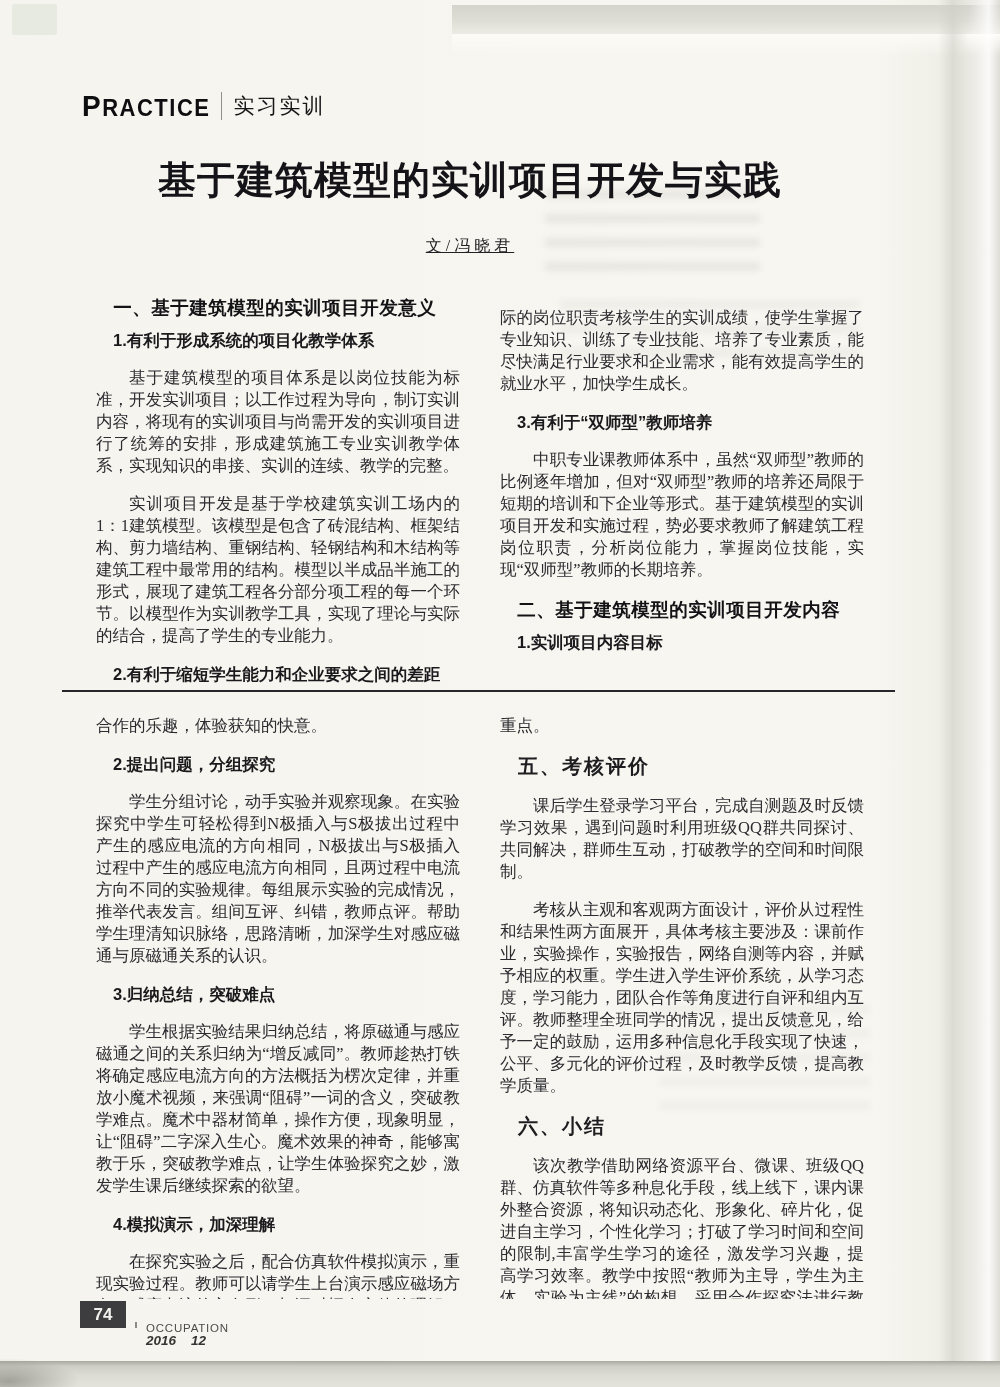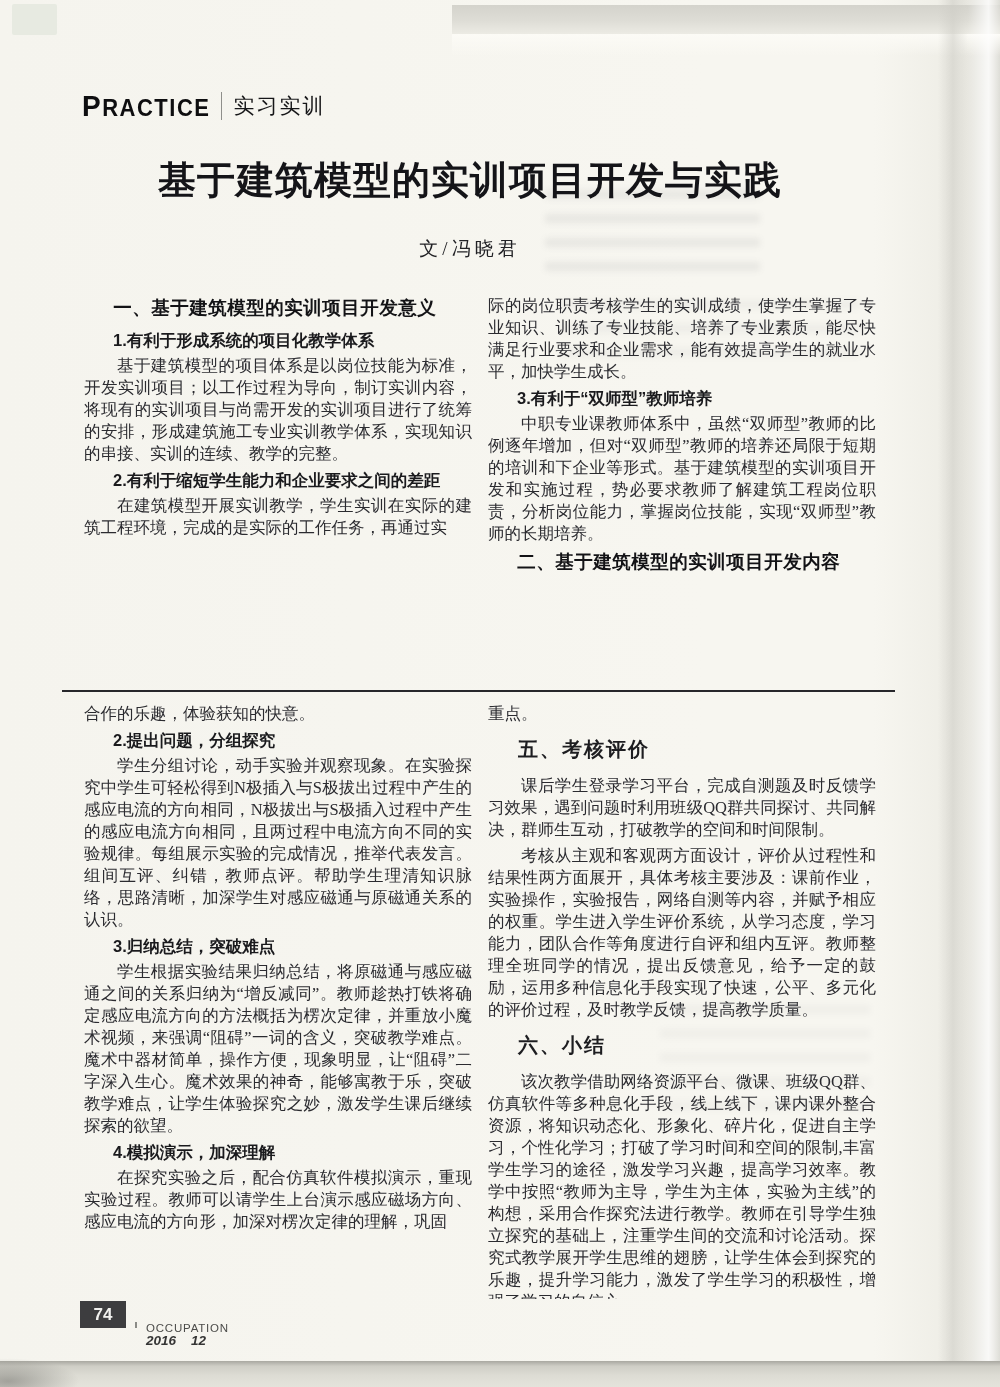--- a/index.html
+++ b/index.html
@@ -24,27 +24,27 @@
   .ghost3{left:660px;top:1005px;width:210px;height:120px;opacity:.05;}
   
   .masthead{position:absolute;left:82px;top:90px;display:flex;align-items:center;gap:11px;}
   .masthead-en{font-family:"Liberation Sans",sans-serif;font-weight:900;font-size:22px;letter-spacing:1.5px;color:#0e0e10;transform:scaleY(1.08);display:inline-block;}
   .masthead-en::first-letter{font-size:28px;}
   .masthead-bar{width:1px;height:28px;background:#8f8f8b;}
   .masthead-cn{font-family:"Liberation Sans",sans-serif;font-weight:400;font-size:21px;color:#161618;letter-spacing:2px;}
   
   .article-title{position:absolute;left:0;top:155px;width:940px;text-align:center;
     font-family:"Liberation Sans",sans-serif;font-weight:700;font-size:38px;letter-spacing:1px;color:#141418;margin:0;}
-  .byline{position:absolute;left:0;top:236px;width:940px;text-align:center;font-size:19px;letter-spacing:4px;color:#222226;}
+  .byline{position:absolute;left:0;top:236px;width:940px;text-align:center;font-size:16px;letter-spacing:4px;color:#222226;text-decoration:underline;}
   
   .band{position:absolute;left:80px;width:800px;display:grid;grid-template-columns:1fr 1fr;column-gap:8px;overflow:hidden;}
   .band-top{top:291px;height:399px;}
   .band-bottom{top:699px;height:600px;}
   .col{font-size:16.5px;line-height:22px;text-align:justify;text-justify:inter-character;word-break:break-all;}
-  .col p{margin:4px;text-indent:2em;position:relative;}
+  .col p{margin:16px;text-indent:2em;position:relative;}
   .col p.cont{text-indent:0;}
   .col h2.section{font-family:"Liberation Sans",sans-serif;font-weight:700;font-size:18.5px;line-height:26px;color:#131316;margin:4px 0 8px;text-indent:1.8em;letter-spacing:.5px;}
   .col h3.sub{font-family:"Liberation Sans",sans-serif;font-weight:700;font-size:16.5px;line-height:22px;color:#1a1a1d;margin:2px 0 1px;text-indent:2em;}
   .col h2.kai{font-family:"Liberation Serif",serif;font-weight:600;font-size:20px;line-height:26px;color:#1d1d20;margin:11px 0 13px;text-indent:1.7em;letter-spacing:2px;}
   .article-rule{position:absolute;left:62px;top:690px;width:833px;height:2px;background:#27272b;}
   
   .footer{position:absolute;left:80px;top:1301px;display:flex;align-items:stretch;height:27px;}
   .page-num-box{width:46px;background:#3d3d3f;color:#f1f1ee;display:flex;align-items:center;justify-content:center;
     font-family:"Liberation Sans",sans-serif;font-weight:700;font-size:17px;}
   .footer-meta{display:flex;flex-direction:column;justify-content:space-between;margin-left:9px;padding:1px 0 1px 9px;border-left:2px solid #8b8b87;margin-top:21px;}
@@ -73,28 +73,30 @@
   </div>
 
   <h1 class="article-title">基于建筑模型的实训项目开发与实践</h1>
   <div class="byline">文/冯晓君</div>
 
   <div class="band band-top">
     <div class="col">
         <h2 class="section">一、基于建筑模型的实训项目开发意义</h2>
         <h3 class="sub">1.有利于形成系统的项目化教学体系</h3>
         <p>基于建筑模型的项目体系是以岗位技能为标准，开发实训项目；以工作过程为导向，制订实训内容，将现有的实训项目与尚需开发的实训项目进行了统筹的安排，形成建筑施工专业实训教学体系，实现知识的串接、实训的连续、教学的完整。</p>
+        <p>实训项目开发是基于学校建筑实训工场内的1：1建筑模型。该模型是包含了砖混结构、框架结构、剪力墙结构、重钢结构、轻钢结构和木结构等建筑工程中最常用的结构。模型以半成品半施工的形式，展现了建筑工程各分部分项工程的每一个环节。以模型作为实训教学工具，实现了理论与实际的结合，提高了学生的专业能力。</p>
         <h3 class="sub">2.有利于缩短学生能力和企业要求之间的差距</h3>
         <p>在建筑模型开展实训教学，学生实训在实际的建筑工程环境，完成的是实际的工作任务，再通过实</p>
       </div>
     <div class="col">
         <p class="cont">际的岗位职责考核学生的实训成绩，使学生掌握了专业知识、训练了专业技能、培养了专业素质，能尽快满足行业要求和企业需求，能有效提高学生的就业水平，加快学生成长。</p>
         <h3 class="sub">3.有利于“双师型”教师培养</h3>
         <p>中职专业课教师体系中，虽然“双师型”教师的比例逐年增加，但对“双师型”教师的培养还局限于短期的培训和下企业等形式。基于建筑模型的实训项目开发和实施过程，势必要求教师了解建筑工程岗位职责，分析岗位能力，掌握岗位技能，实现“双师型”教师的长期培养。</p>
         <h2 class="section">二、基于建筑模型的实训项目开发内容</h2>
+        <h3 class="sub">1.实训项目内容目标</h3>
       </div>
   </div>
 
   <div class="article-rule"></div>
 
   <div class="band band-bottom">
     <div class="col">
         <p class="cont">合作的乐趣，体验获知的快意。</p>
         <h3 class="sub">2.提出问题，分组探究</h3>
         <p>学生分组讨论，动手实验并观察现象。在实验探究中学生可轻松得到N极插入与S极拔出过程中产生的感应电流的方向相同，N极拔出与S极插入过程中产生的感应电流方向相同，且两过程中电流方向不同的实验规律。每组展示实验的完成情况，推举代表发言。组间互评、纠错，教师点评。帮助学生理清知识脉络，思路清晰，加深学生对感应磁通与原磁通关系的认识。</p>

